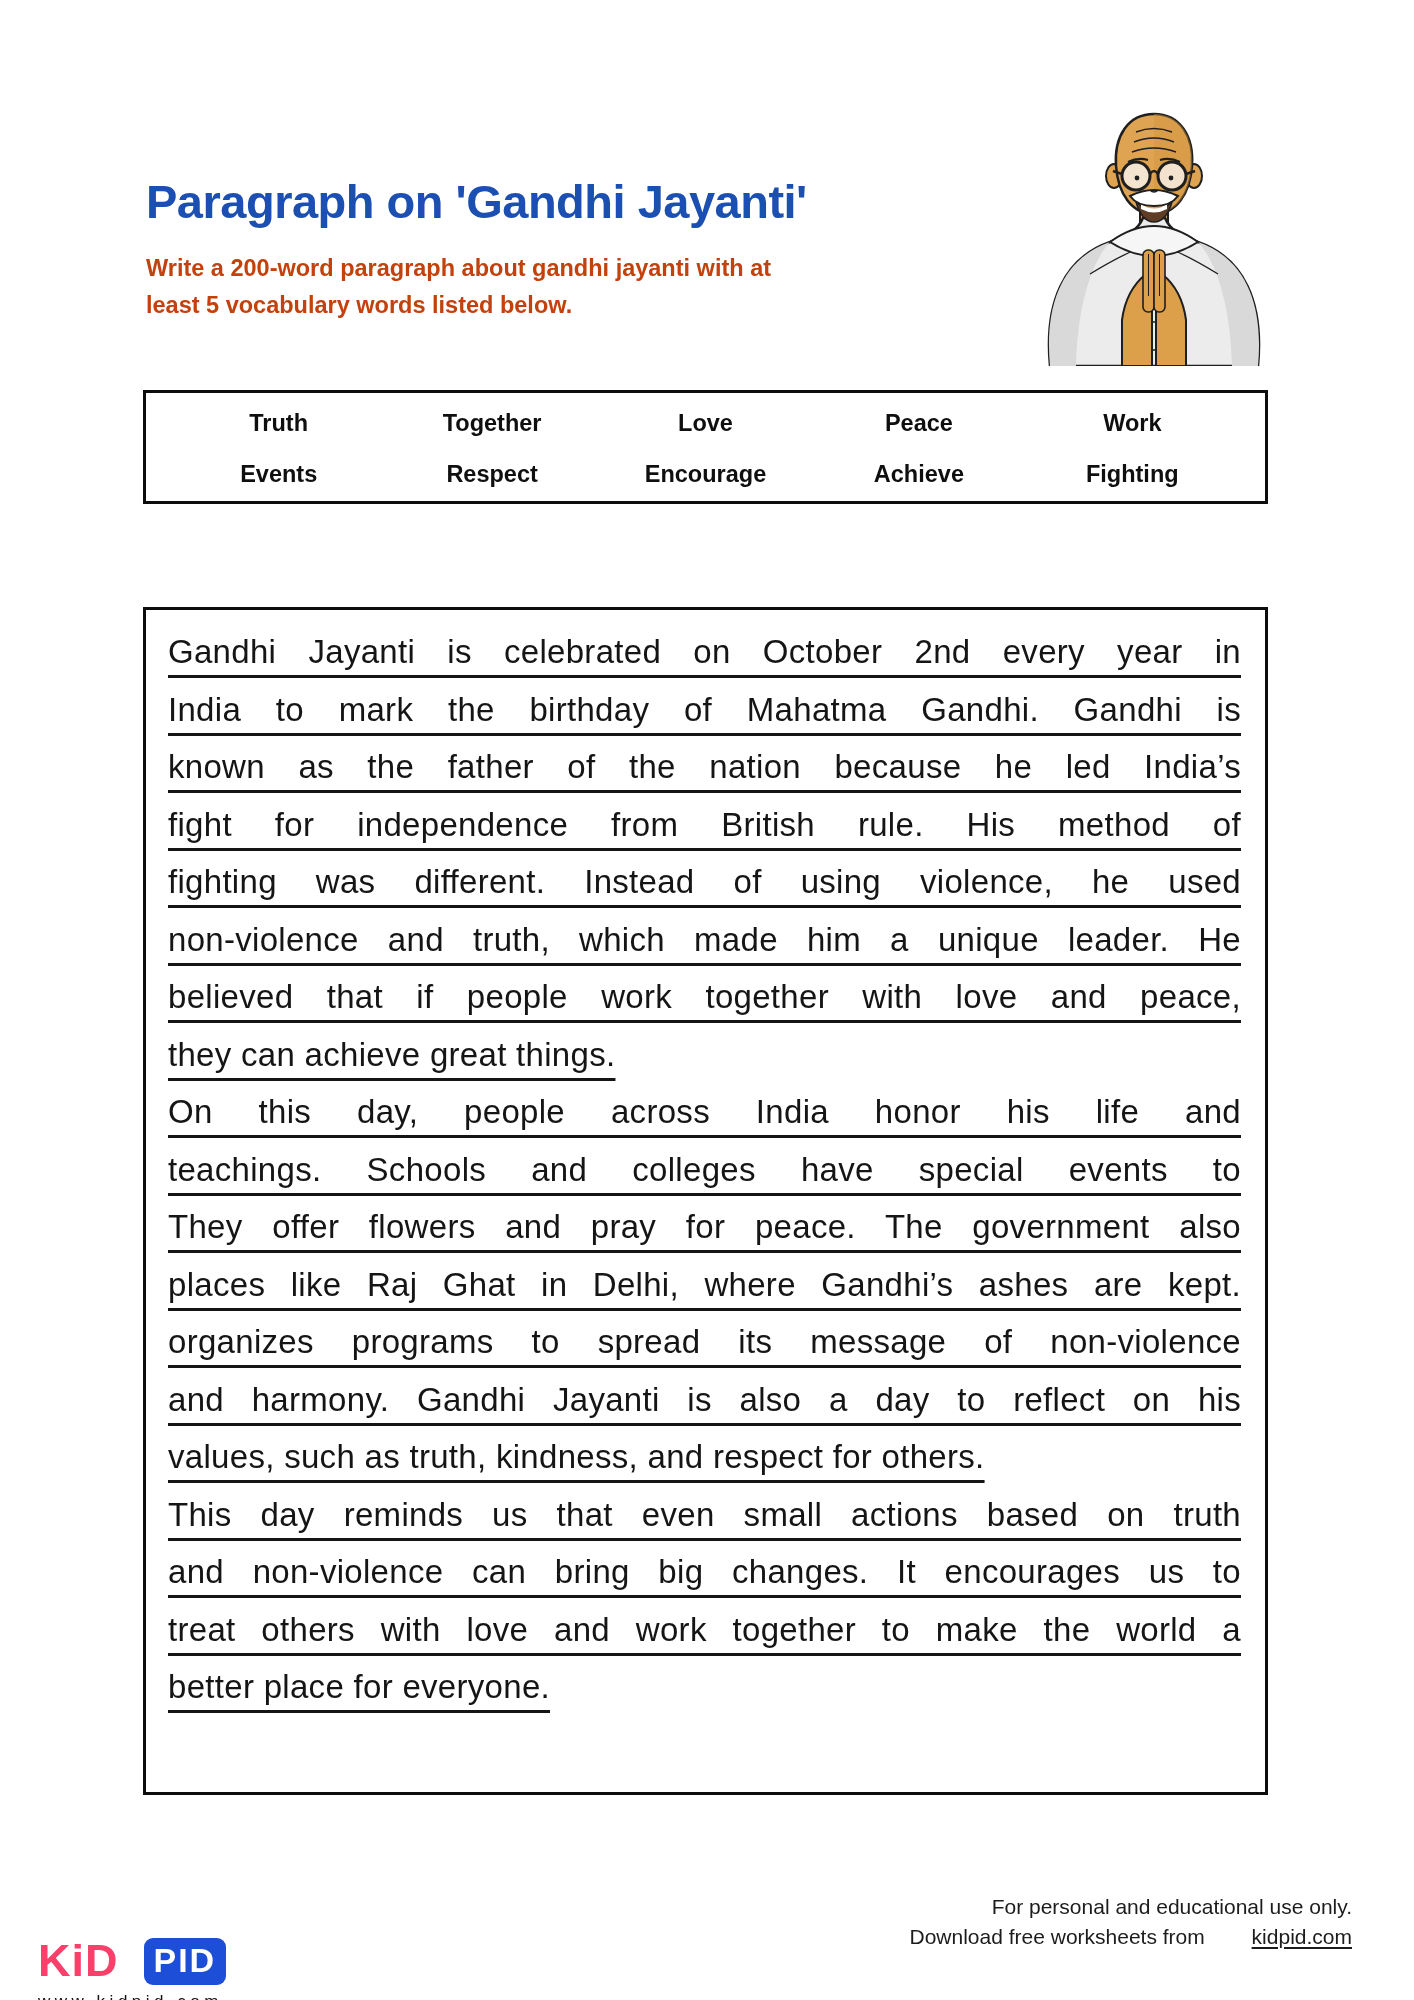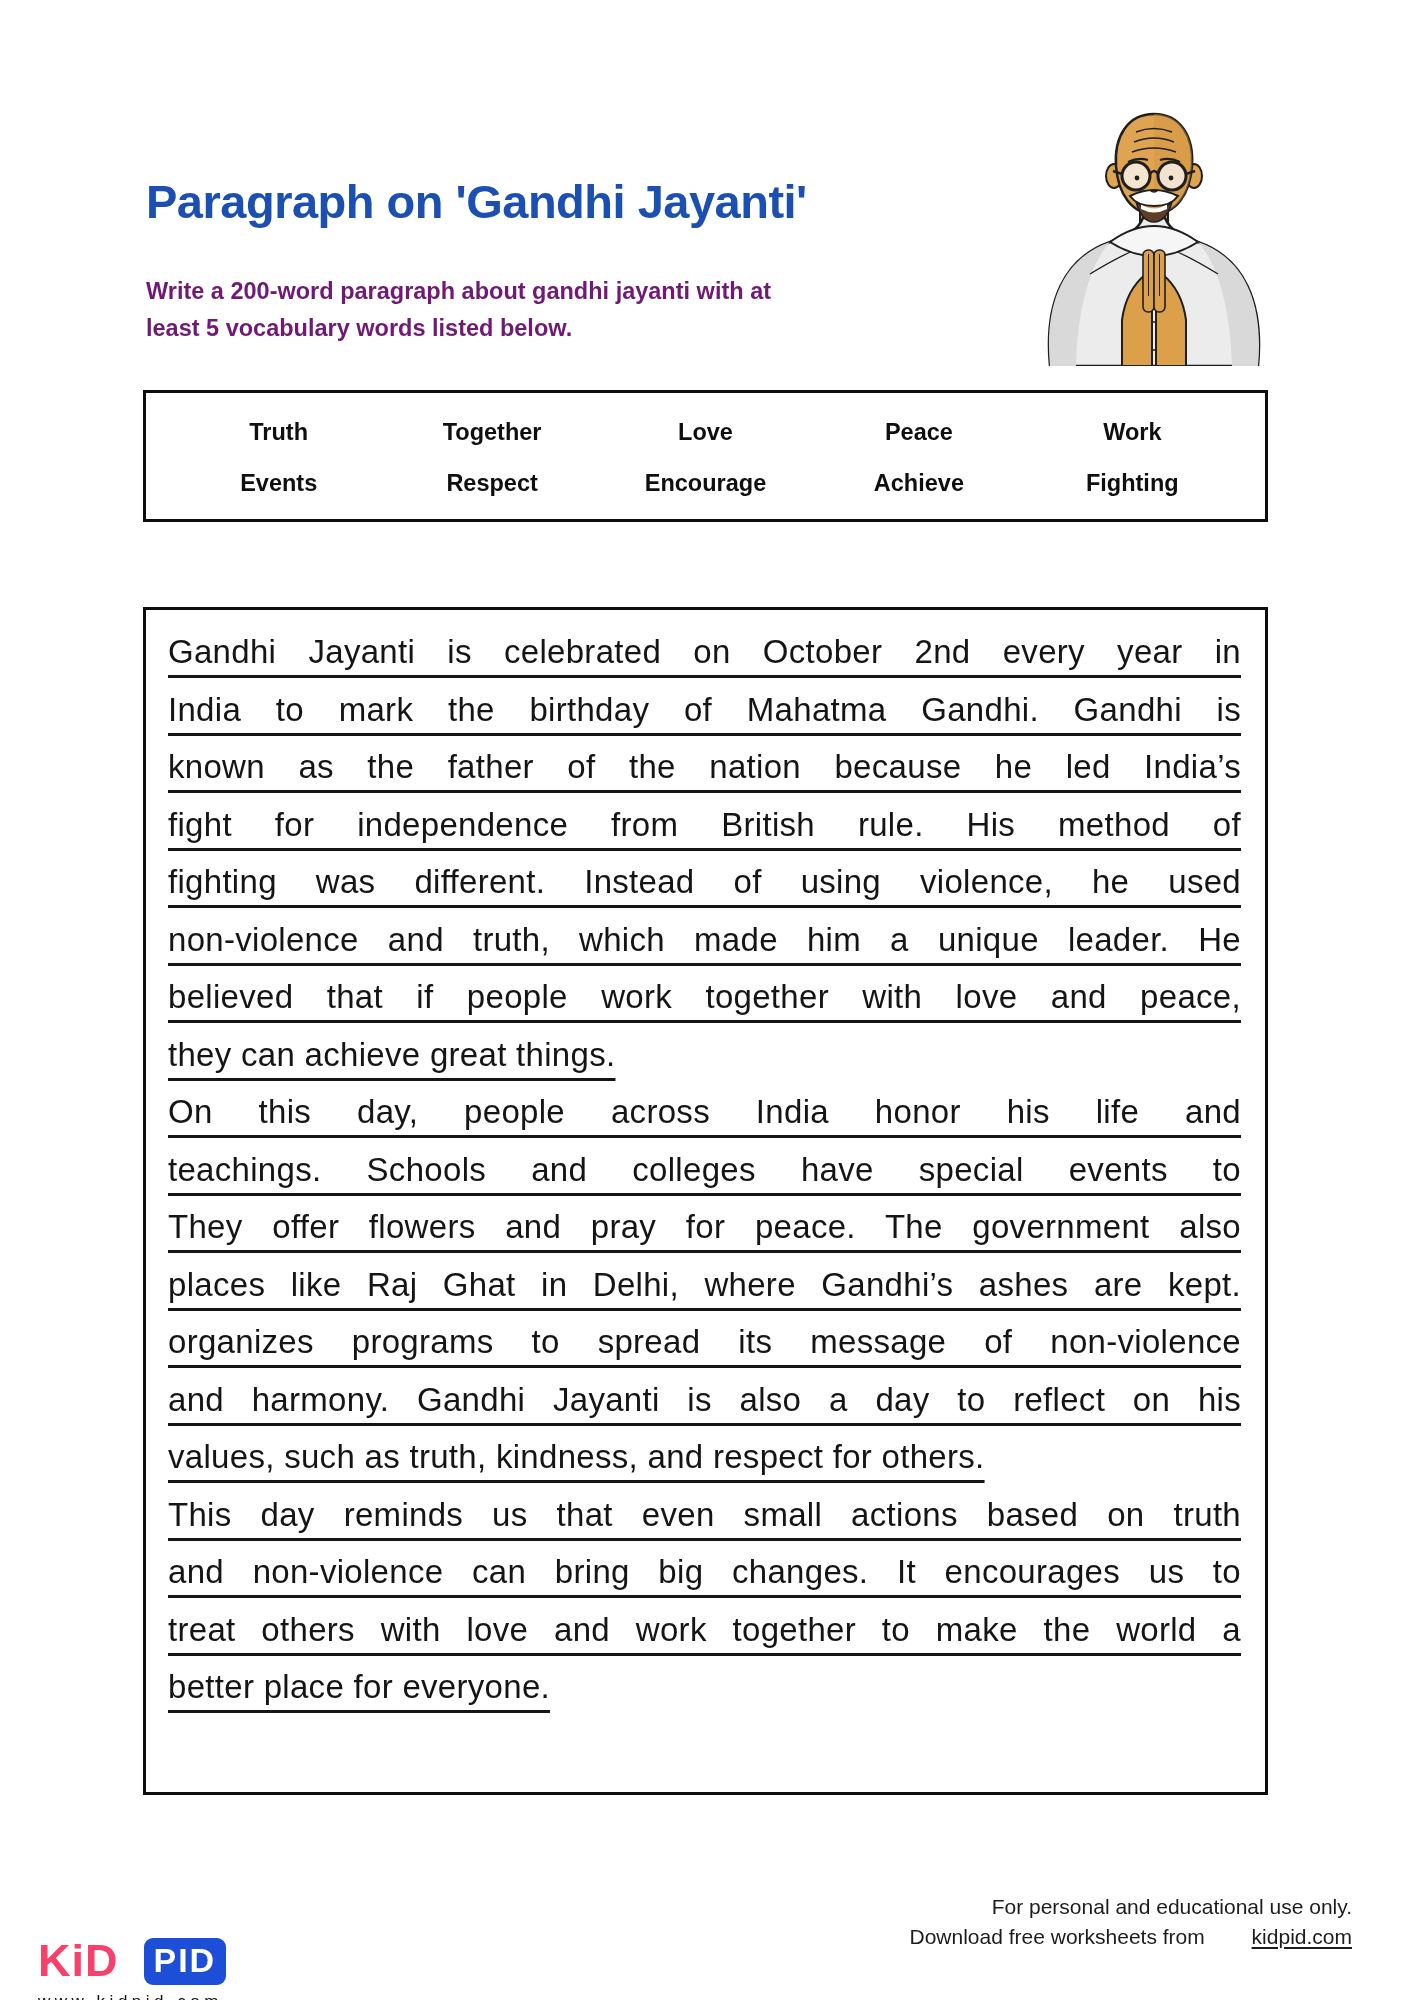--- a/index.html
+++ b/index.html
@@ -4,25 +4,25 @@
 <style>
   * { margin:0; padding:0; box-sizing:border-box; }
   html,body { background:#ffffff; }
   body { font-family:"Liberation Sans", sans-serif; }
   .page { position:relative; width:1414px; height:2000px; background:#fff; overflow:hidden; margin:0 auto; }
 
   
   .title { position:absolute; left:146px; top:174px; font-size:47px; font-weight:bold;
            color:#1b50b2; letter-spacing:-0.5px; }
   .instructions { position:absolute; left:146px; top:250px; font-size:23.5px; font-weight:bold;
-           color:#701a75; line-height:37px;margin-top:23px; }
+           color:#c2410c; line-height:37px; }
   .gandhi { position:absolute; left:1034px; top:94px; width:240px; height:272px; }
 
   
-  .vocab-box { position:absolute; left:143px; top:390px; width:1125px; height:132px;
+  .vocab-box { position:absolute; left:143px; top:390px; width:1125px; height:114px;
            border:3.5px solid #0d0d0d; display:grid; grid-template-columns:repeat(5,1fr);
            align-content:center; row-gap:24px; padding:4px 26px 0; }
   .vocab-word { text-align:center; font-size:23.5px; font-weight:bold; color:#0f0f0f; }
 
   
   .essay-box { position:absolute; left:143px; top:607px; width:1125px; height:1188px;
            border:3.5px solid #0d0d0d; padding:13px 24px 16px 22px; }
   .line { font-size:33px; line-height:57.5px; height:57.5px; color:#151515;
            letter-spacing:0.3px; text-align:justify; text-align-last:justify;
            text-decoration:underline; text-decoration-thickness:3px; text-underline-offset:12px; }

